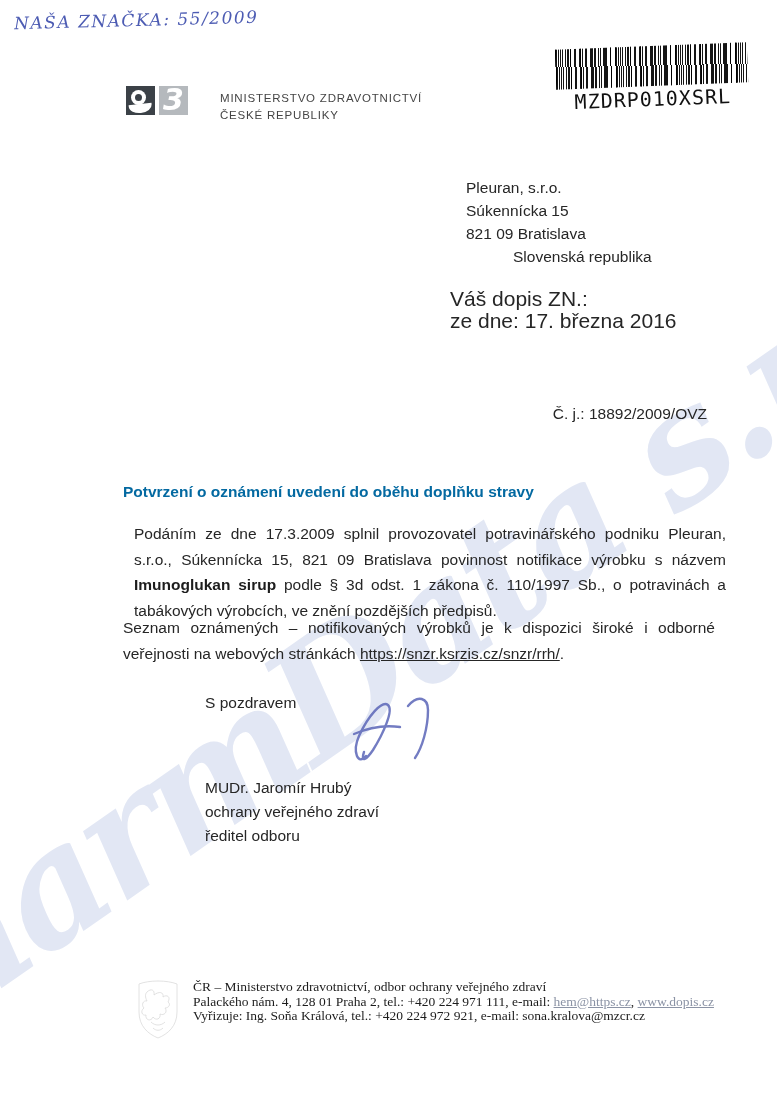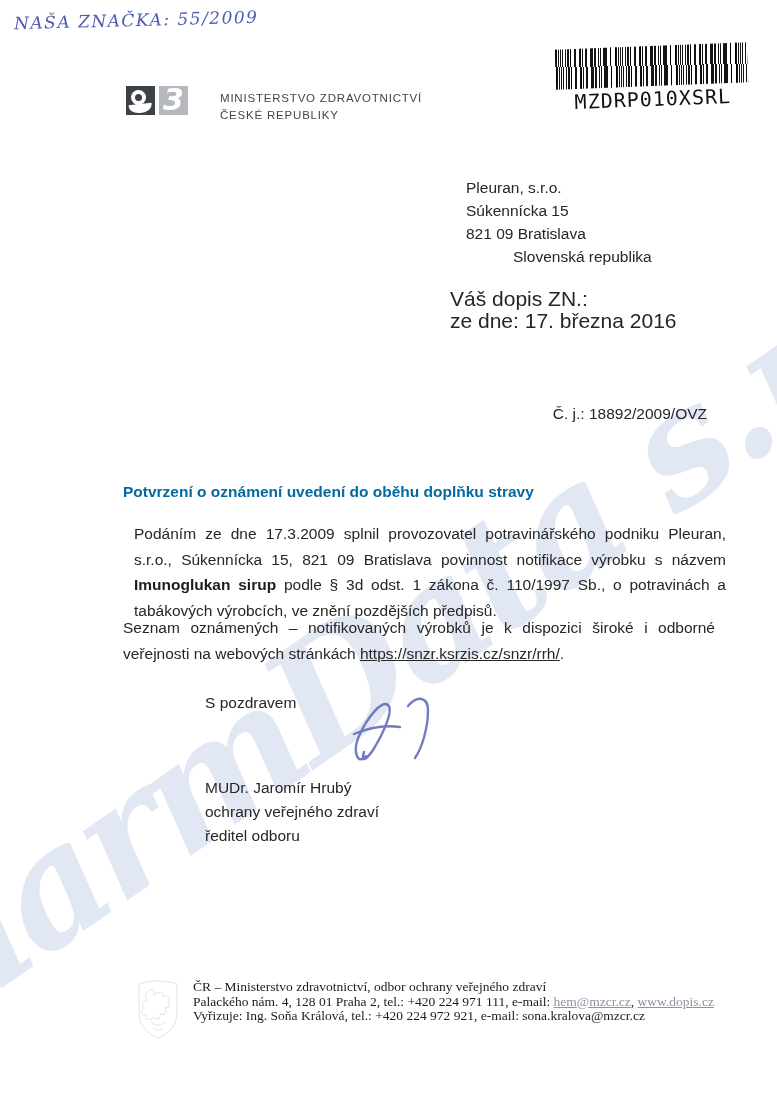--- a/index.html
+++ b/index.html
@@ -161,19 +161,19 @@
     <div class="footer">
       <svg class="coat" viewBox="0 0 50 62">
         <g fill="none" stroke="#bcbcbc" stroke-width="0.8">
           <path d="M6,6 C16,2 34,2 44,6 L44,34 C44,48 35,56 25,60 C15,56 6,48 6,34 Z"></path>
           <path d="M14,14 C18,10 22,12 21,17 C26,13 31,14 30,19 C34,16 38,19 35,24 C38,26 36,30 32,30 C35,34 31,38 27,36 C28,41 23,43 20,39 C18,44 12,42 13,37 C9,38 7,33 11,30 C8,27 10,22 14,23 C12,19 12,16 14,14 Z"></path>
           <path d="M18,44 C22,48 28,48 32,44 M20,50 C23,53 27,53 30,50"></path>
         </g>
       </svg>
       <div class="footer-text">
         <div>ČR – Ministerstvo zdravotnictví, odbor ochrany veřejného zdraví</div>
-        <div><span>Palackého nám. 4, 128 01 Praha 2, tel.: +420 224 971 111, e-mail: </span><a href="#" class="footer-link">hem@mzcr.cz</a><span>, </span><a href="#" class="footer-link">www.dopis.cz</a></div>
+        <div><span>Palackého nám. 4, 128 01 Praha 2, tel.: +420 224 971 111, e-mail: </span><a href="#" class="footer-link">hem@https.cz</a><span>, </span><a href="#" class="footer-link">www.dopis.cz</a></div>
         <div>Vyřizuje: Ing. Soňa Králová, tel.: +420 224 972 921, e-mail: sona.kralova@mzcr.cz</div>
       </div>
     </div>
 
   </div>
 </div>
 
 </body></html>

